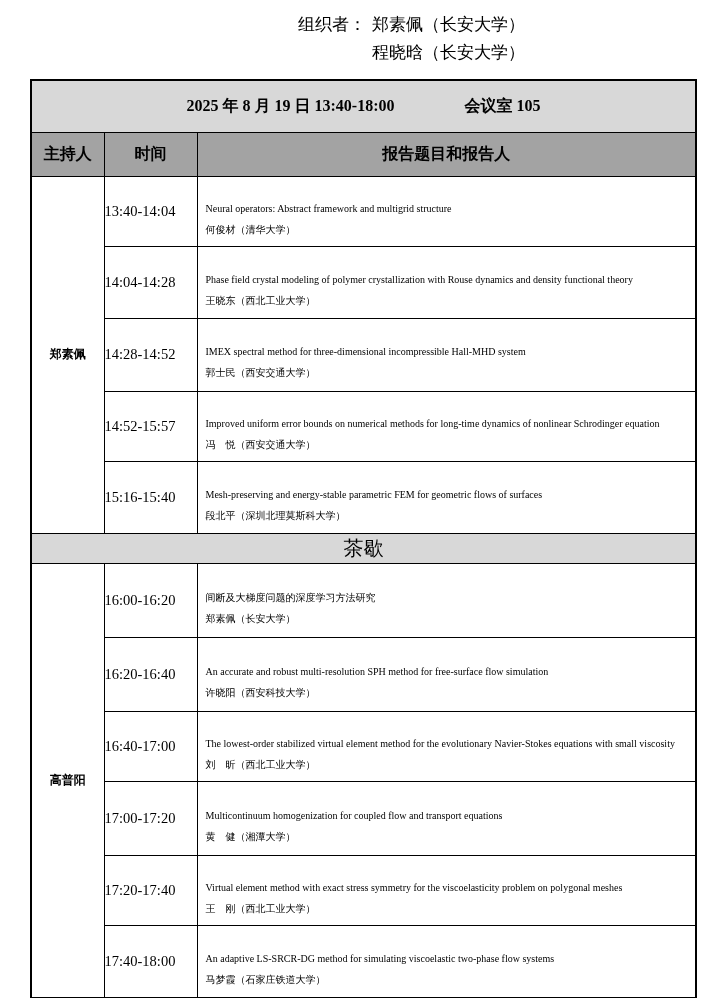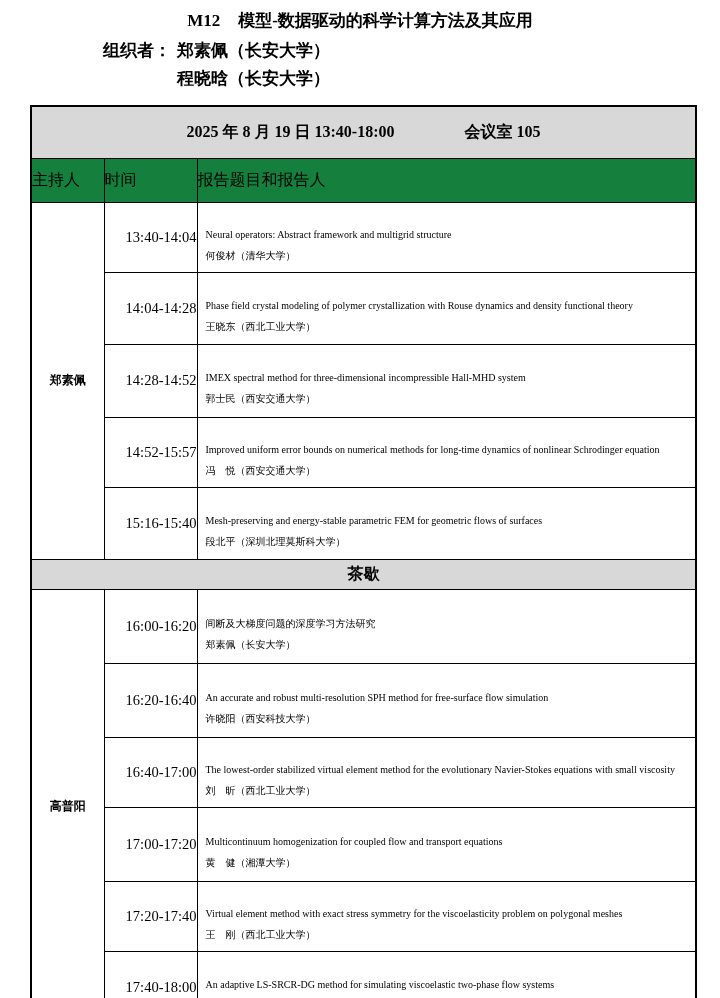--- a/index.html
+++ b/index.html
@@ -10,23 +10,23 @@
     font-family: "Liberation Serif", "DejaVu Serif", serif;
     overflow: hidden;
   }
   .page { width: 720px; height: 998px; padding-top: 8px; }
 
   
   .title-block { text-align: center; font-weight: bold; font-size: 17px; line-height: 26px; }
   .main-title { white-space: nowrap; }
   .main-title .code { margin-right: 18px; }
   .organizers {
-    display: flex; justify-content: flex-start;
+    display: flex; justify-content: center;
     margin-left: 103px; margin-top: 3px;
-    font-weight: bold; font-size: 17px; line-height: 28px;
+    font-weight: normal; font-size: 17px; line-height: 28px;
   }
   .org-label { white-space: nowrap; margin-right: 6px; }
   .org-row { display: flex; gap: 30px; white-space: nowrap; }
 
   
   table.schedule {
     border-collapse: collapse;
     margin: 12px 0 0 30px;
     width: 665px;
     table-layout: fixed;
@@ -45,68 +45,65 @@
     background: #d8d8d8;
     height: 52px;
     text-align: center;
     font-weight: bold;
     font-size: 16px;
   }
   .banner-inner { display: inline-flex; gap: 70px; white-space: nowrap; }
 
   th.col-head {
     height: 44px;
-    font-weight: normal;
+    font-weight: bold;
     font-size: 16px;
-    text-align: left;
-    background: #15803d;
+    text-align: center;
+    background: #a3a3a3;
   }
 
   td.chair-cell {
     text-align: center;
     font-weight: bold;
     font-size: 12px;
   }
   td.time-cell {
-    text-align: right;
+    text-align: left;
     font-size: 14.5px;
     white-space: nowrap;
   }
   td.talk-cell {
     padding: 22px 10px 6px 8px;
     font-size: 10px;
     text-align: left;
   }
   .talk-title { line-height: 20px; }
   .talk-speaker { line-height: 20px; margin-top: 1px; }
 
   td.break-cell {
     background: #d8d8d8;
     height: 30px;
     text-align: center;
-    font-weight: bold;
-    font-size: 16px;
+    font-weight: normal;
+    font-size: 20px;
   }
 
   tr.h58 { height: 58px; }
   tr.h70 { height: 70px; }
   tr.h72 { height: 72px; }
   tr.h73 { height: 73px; }
   tr.h74 { height: 74px; }
   tr.h69 { height: 69px; }
 </style>
 </head>
 <body>
 
 <div class="page">
 
   <div class="title-block">
-    <div class="main-title">
-      <span class="code">M12</span><span>模型-数据驱动的科学计算方法及其应用</span>
-    </div>
     <div class="organizers">
       <span class="org-label">组织者：</span>
       <div>
         <div class="org-row">
           <span>郑素佩（长安大学）</span>
         </div>
         <div class="org-row">
           <span>程晓晗（长安大学）</span>
         </div>
       </div>

